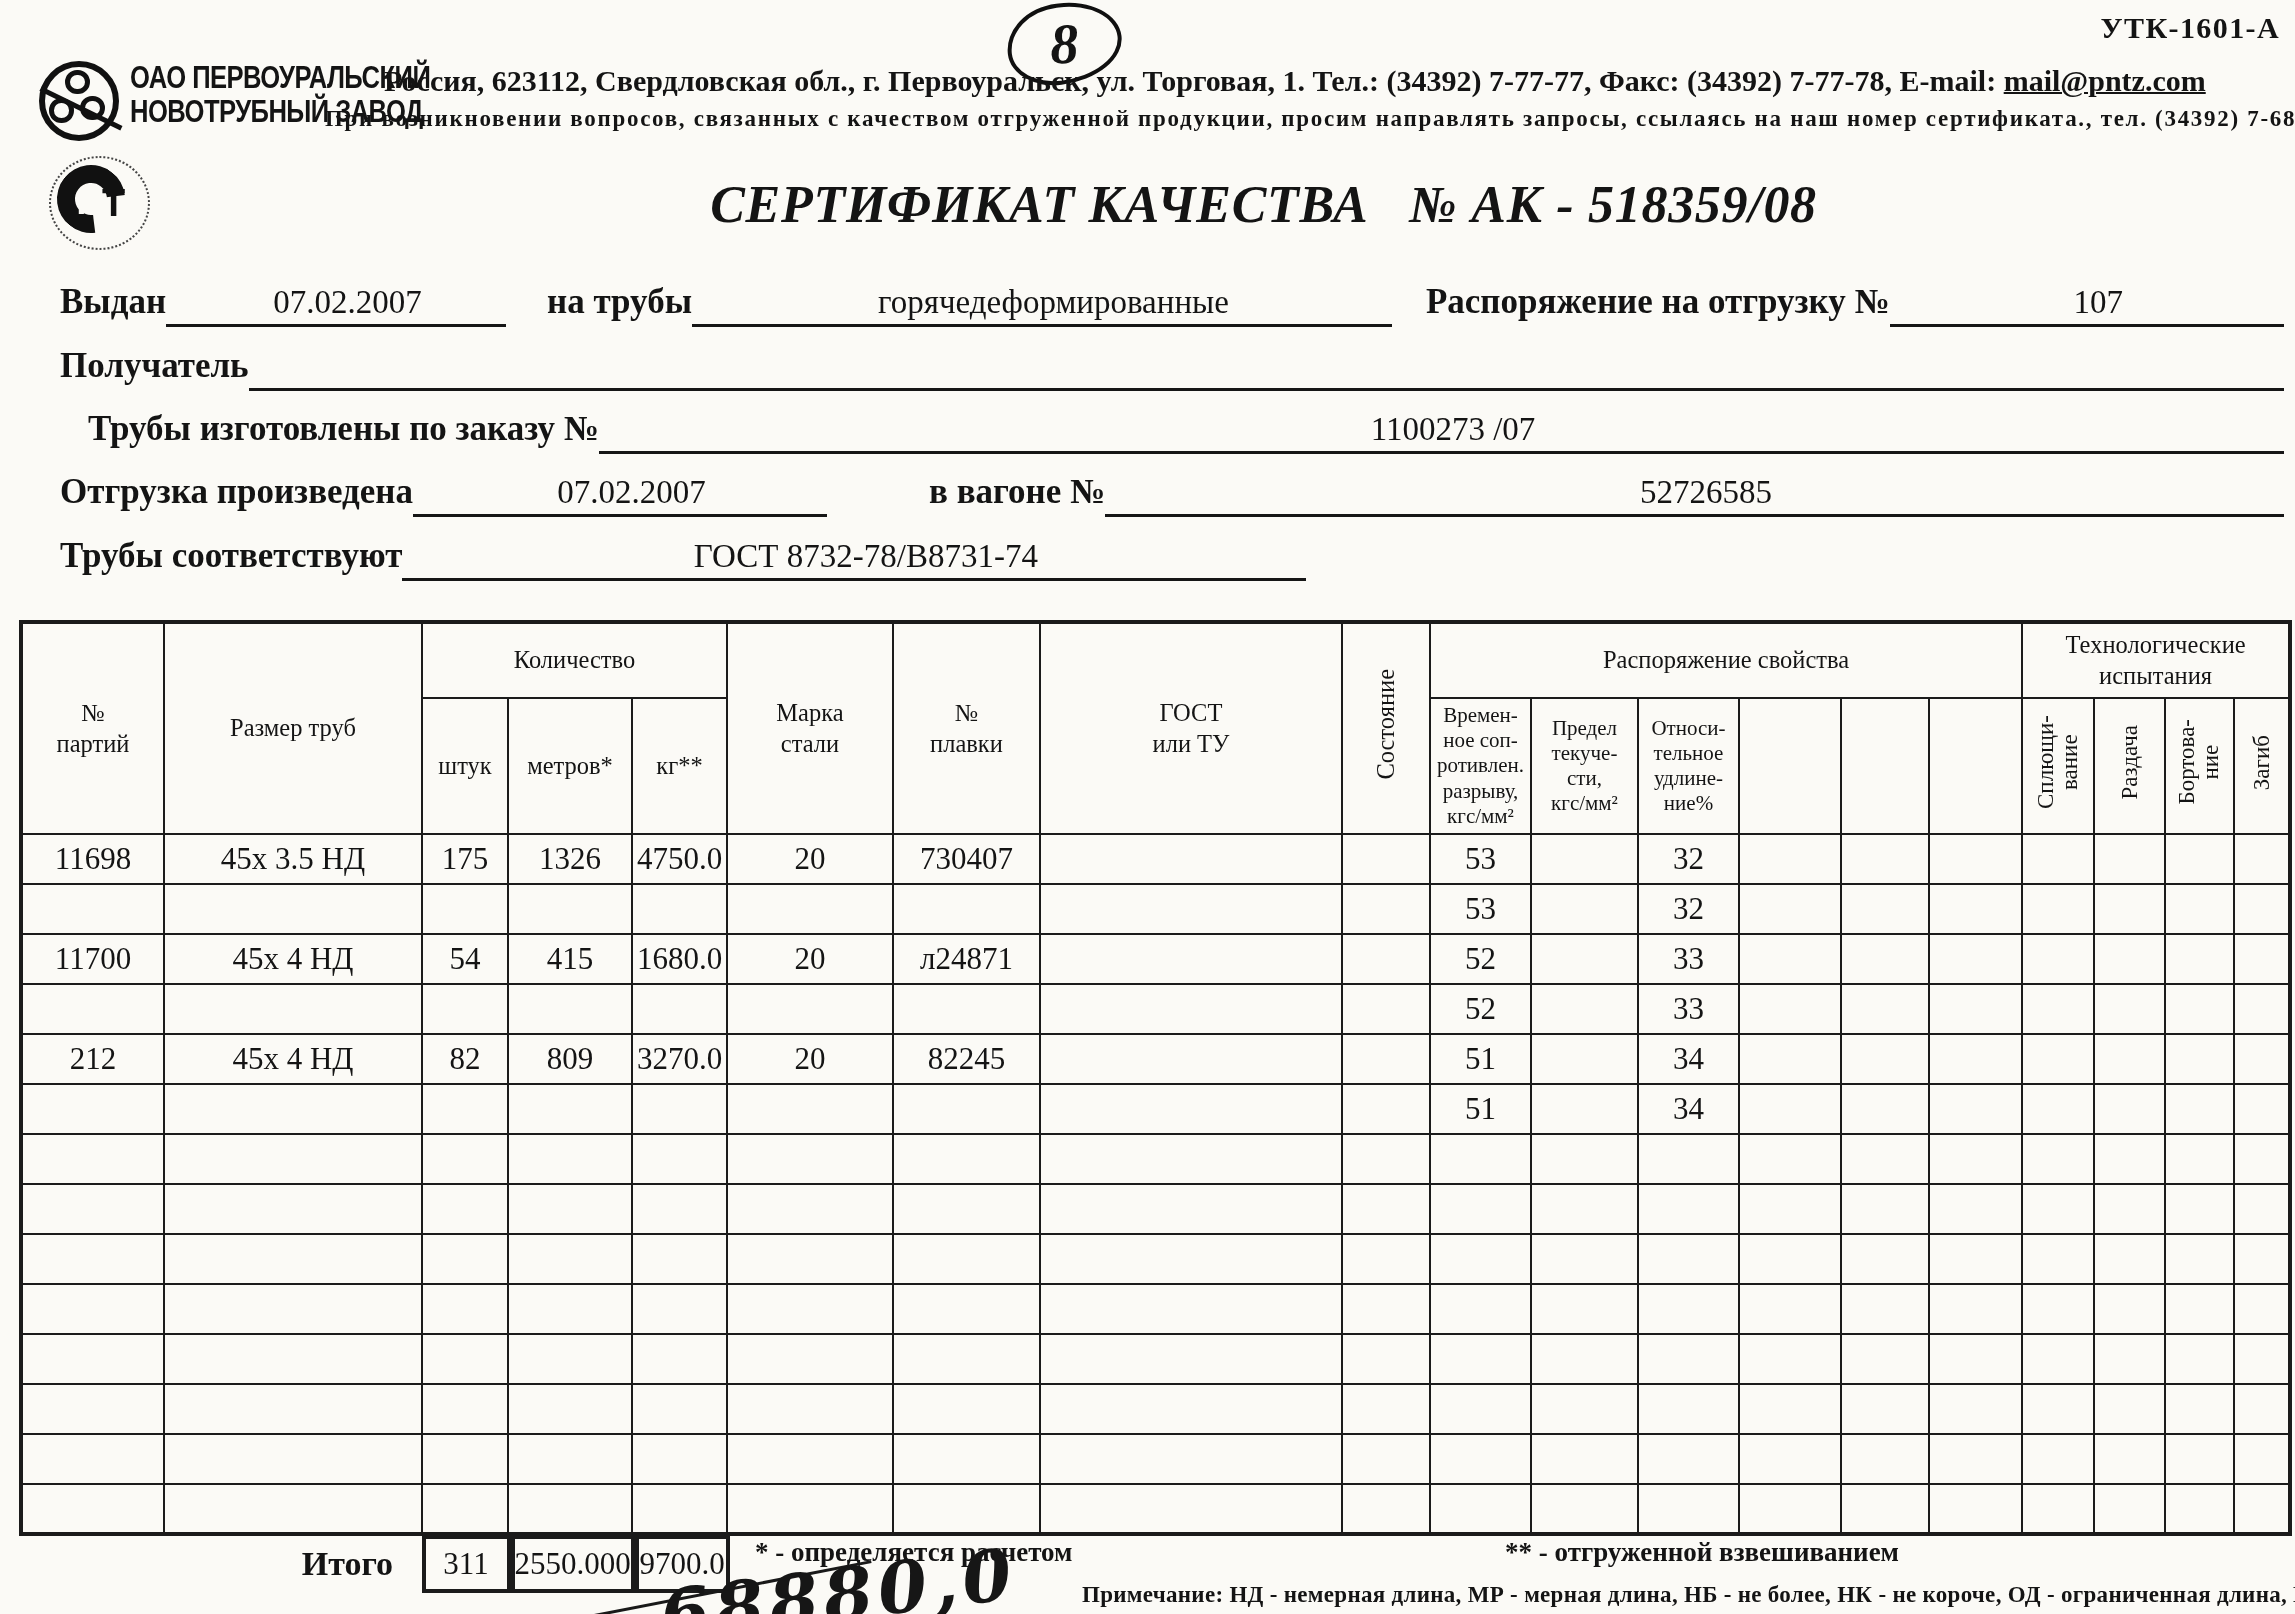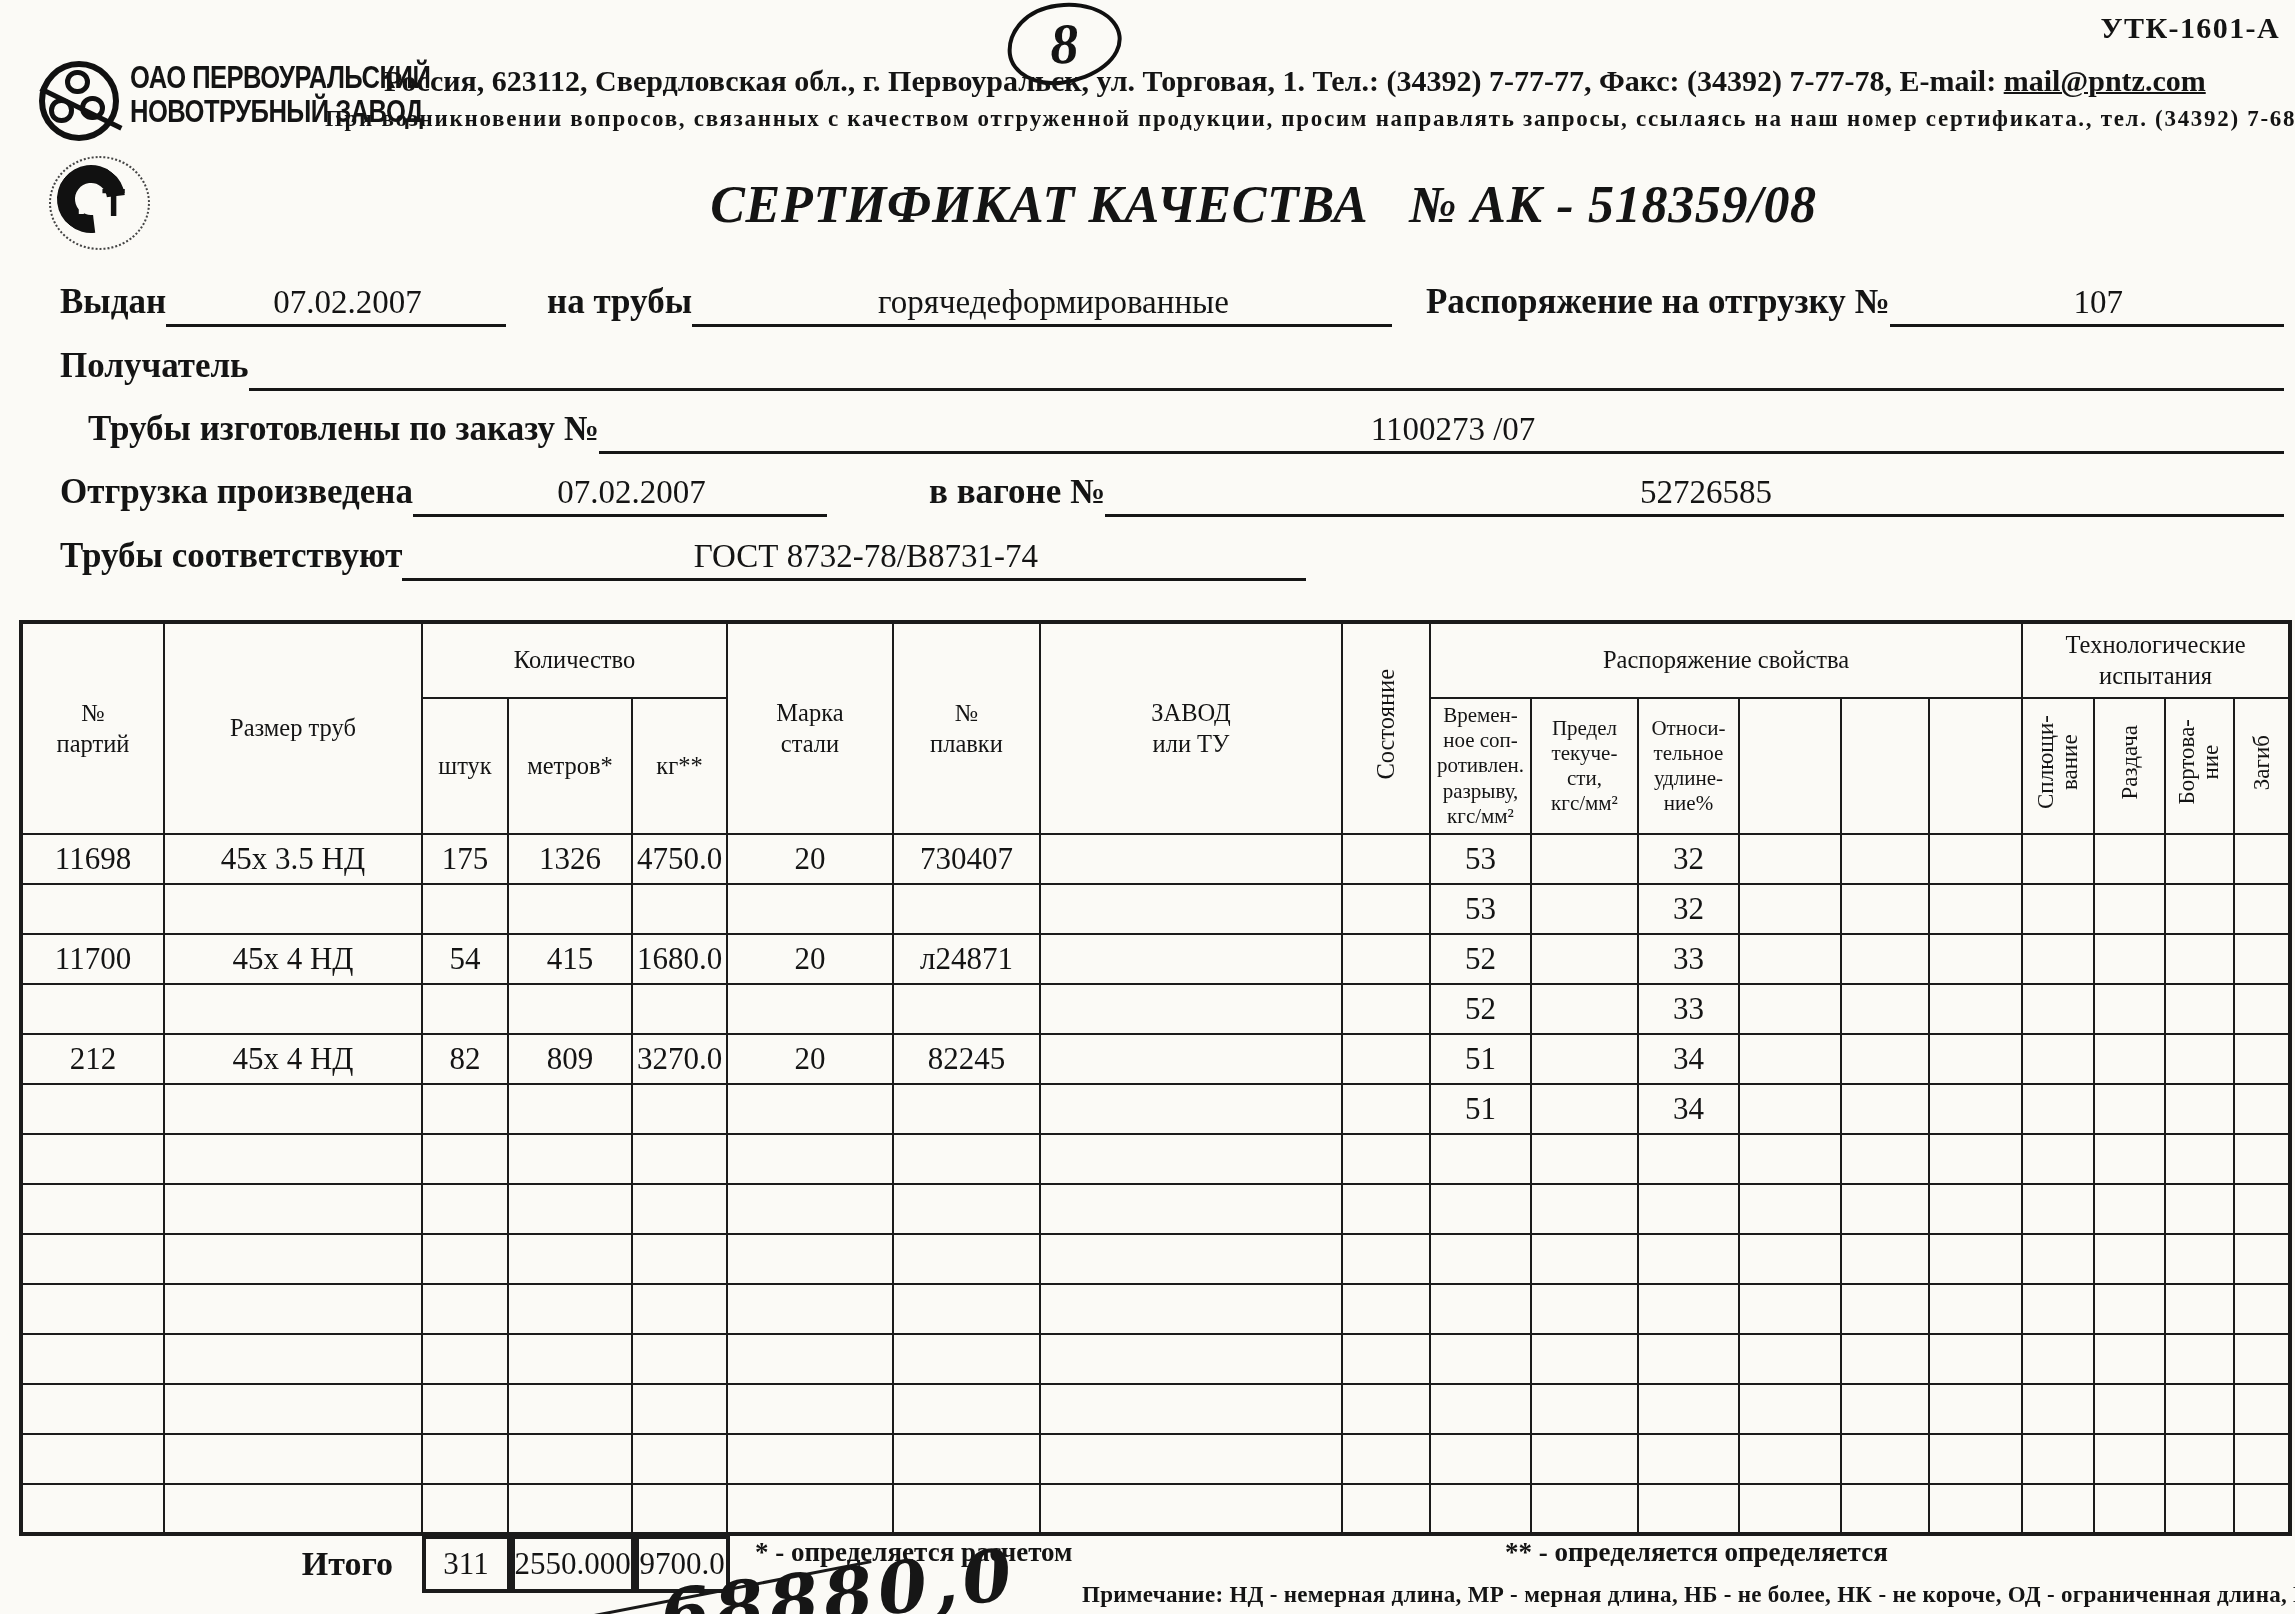--- a/index.html
+++ b/index.html
@@ -177,21 +177,21 @@
     <thead>
       <tr class="hr1">
         <th rowspan="2">№
 партий</th>
         <th rowspan="2">Размер труб</th>
         <th colspan="3">Количество</th>
         <th rowspan="2">Марка
 стали</th>
         <th rowspan="2">№
 плавки</th>
-        <th rowspan="2">ЗАВОД
+        <th rowspan="2">ГОСТ
 или ТУ</th>
         <th rowspan="2" class="state"><span class="vtext">Состояние</span></th>
         <th colspan="6">Распоряжение свойства</th>
         <th colspan="4">Технологические
 испытания</th>
       </tr>
       <tr class="hr2">
         <th>штук</th>
         <th>метров*</th>
         <th>кг**</th>
@@ -518,20 +518,20 @@
   </table>
 
   <div class="totals">
     <div class="itogo">Итого</div>
     <div class="tbox tb1">311</div>
     <div class="tbox tb2">2550.000</div>
     <div class="tbox tb3">9700.0</div>
   </div>
 
   <div class="fn fn1">* - определяется расчетом</div>
-  <div class="fn fn2">** - определяется определяется</div>
+  <div class="fn fn2">** - отгруженной взвешиванием</div>
   <div class="note">Примечание: НД - немерная длина, МР - мерная длина, НБ - не более, НК - не короче, ОД - ограниченная длина, КР - кратные</div>
 
   <div class="hw-stroke"></div>
   <div class="hw-num">68880,0</div>
 
 </div>
 
 
 </body></html>

